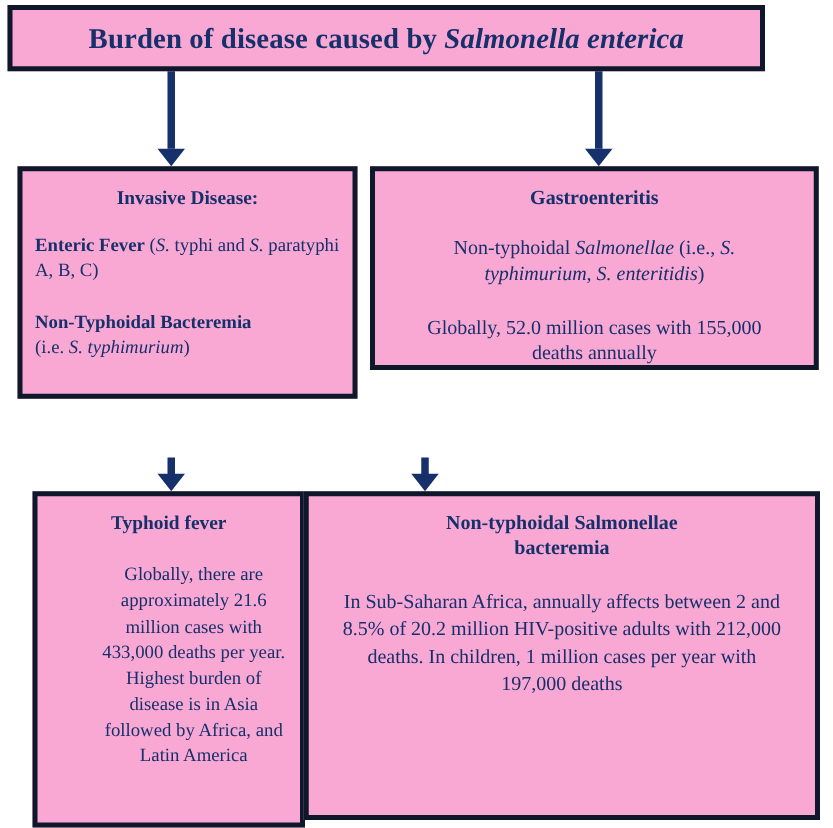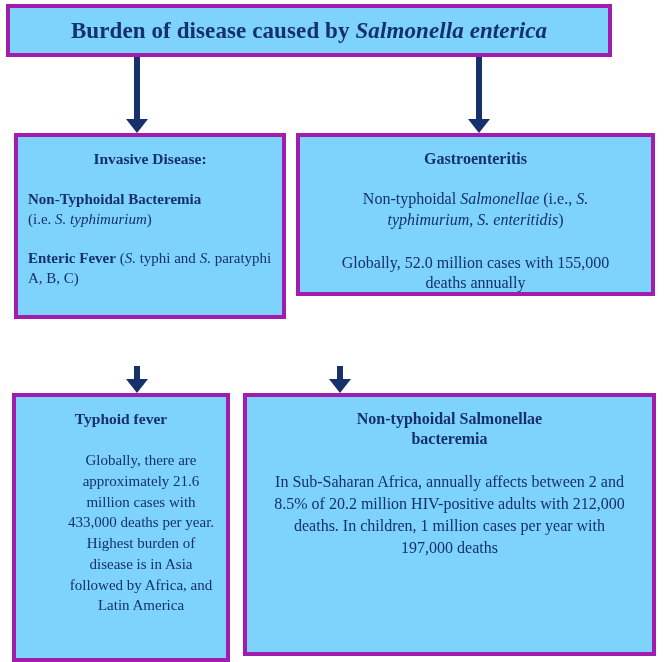--- a/index.html
+++ b/index.html
@@ -17,22 +17,22 @@
   .canvas {
     position: relative;
     width: 666px;
     height: 662px;
   }
 
   
   .box {
     position: absolute;
     box-sizing: border-box;
-    background: #7dd3fc;
-    border: 4px solid #a21caf;
+    background: #f9a8d4;
+    border: 4px solid #0f172a;
     text-align: center;
     color: #15306a;
   }
   .box-inner {
     padding: 6px 10px;
   }
 
   #title-box {
     left: 6px;
     top: 4px;
@@ -56,21 +56,21 @@
     width: 272px;
     height: 186px;
   }
   #gastro-box {
     left: 296px;
     top: 133px;
     width: 359px;
     height: 163px;
   }
   #typhoid-box {
-    left: 12px;
+    left: 26px;
     top: 393px;
     width: 218px;
     height: 269px;
   }
   #nts-box {
     left: 243px;
     top: 393px;
     width: 413px;
     height: 263px;
   }
@@ -128,26 +128,26 @@
 
   <div class="conn-line" style="left:134px; top:57px; height:62px;"></div>
   <div class="conn-head" style="left:126px; top:119px;"></div>
 
   <div class="conn-line" style="left:476px; top:57px; height:62px;"></div>
   <div class="conn-head" style="left:468px; top:119px;"></div>
 
   <div class="box" id="invasive-box">
     <div class="box-inner">
       <div class="heading">Invasive Disease:</div>
+      <div class="body-text left-align" style="margin-top:20px;">
+        <b>Enteric Fever</b><span> (</span><i>S.</i><span> typhi and </span><i>S.</i><span> paratyphi A, B, C)</span>
+      </div>
       <div class="body-text left-align" style="margin-top:22px;">
         <b>Non-Typhoidal Bacteremia</b><br>
         <span>(i.e. </span><i>S. typhimurium</i><span>)</span>
-      </div>
-      <div class="body-text left-align" style="margin-top:20px;">
-        <b>Enteric Fever</b><span> (</span><i>S.</i><span> typhi and </span><i>S.</i><span> paratyphi A, B, C)</span>
       </div>
     </div>
   </div>
 
   <div class="box" id="gastro-box">
     <div class="box-inner">
       <div class="heading">Gastroenteritis</div>
       <div class="body-text" style="margin-top:20px; padding:0 22px;">
         <span>Non-typhoidal </span><i>Salmonellae</i><span> (i.e., </span><i>S. typhimurium</i><span>, </span><i>S. enteritidis</i><span>)</span>
       </div>

